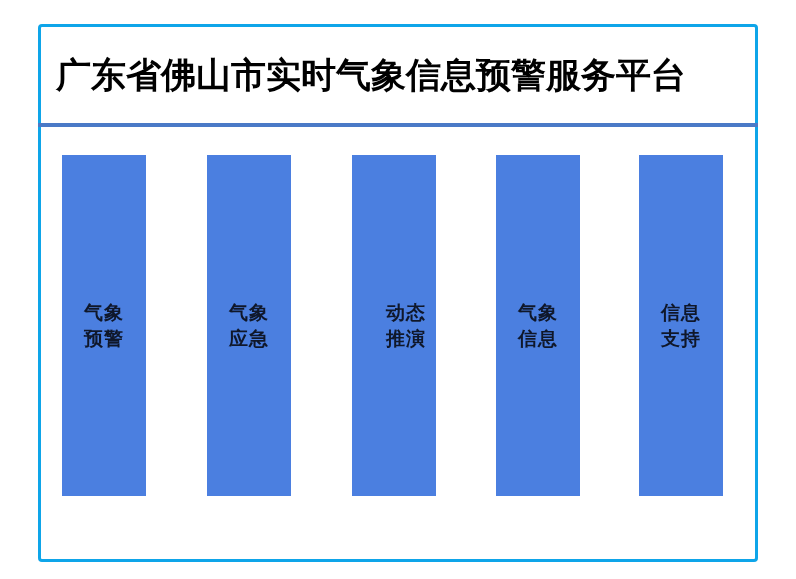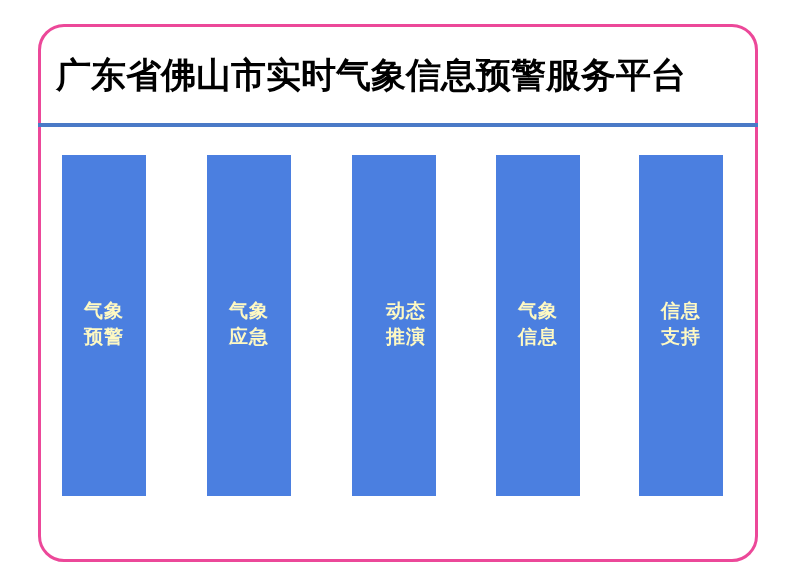--- a/index.html
+++ b/index.html
@@ -23,22 +23,22 @@
   }
 
   
   .platform-frame {
     position: absolute;
     left: 38px;
     top: 24px;
     width: 720px;
     height: 538px;
     box-sizing: border-box;
-    border: 3px solid #ec4899;
-    border-radius: 26px;
+    border: 3px solid #0ea5e9;
+    border-radius: 4px;
     background: #ffffff;
   }
 
   
   .title-band {
     position: absolute;
     left: 0px;
     top: 0px;
     width: 100%;
     height: 96px;
@@ -90,27 +90,27 @@
     justify-content: center;
   }
 
   .pillar-0 { left: 21px; }
   .pillar-1 { left: 166px; }
   .pillar-2 { left: 311px; padding-left: 24px; }
   .pillar-3 { left: 455px; }
   .pillar-4 { left: 598px; }
 
   .pillar-label {
-    color: #fef9c3;
+    color: #0f172a;
     font-size: 19px;
     font-weight: bold;
     line-height: 1.32;
     text-align: left;
     letter-spacing: 1px;
-    font-family: Liberation Mono, monospace;
+    font-family: Liberation Sans, sans-serif;
   }
   .pillar-label .lbl-line {
     display: block;
   }
 </style>
 </head>
 <body>
 
 <div id="canvas">
 

